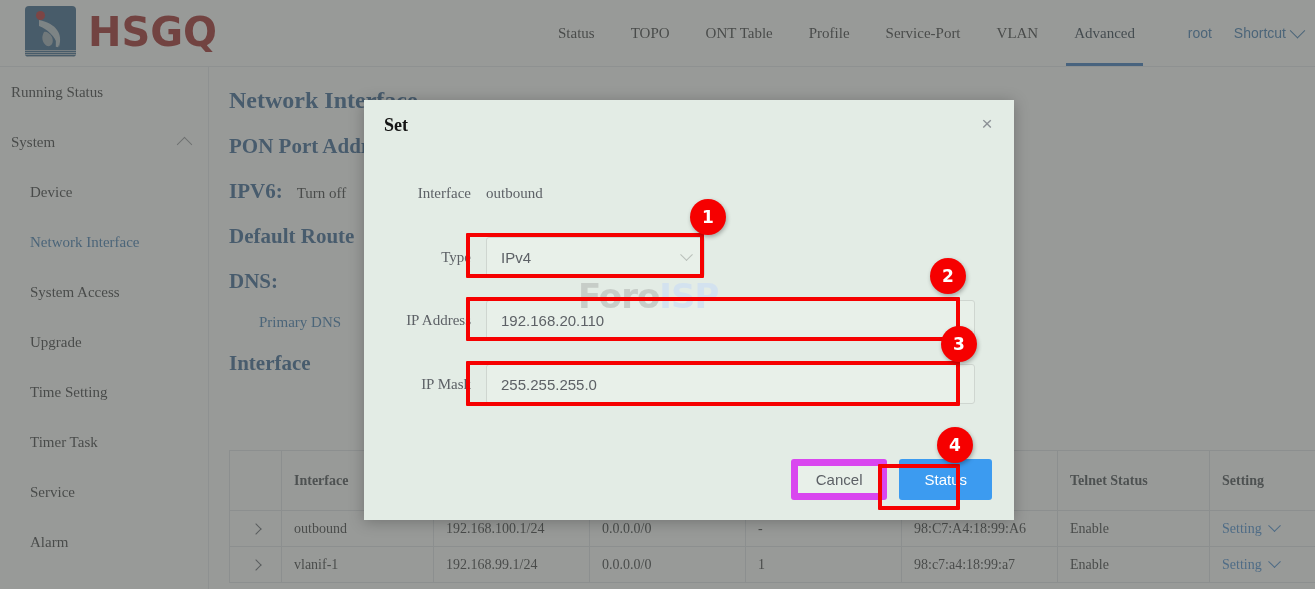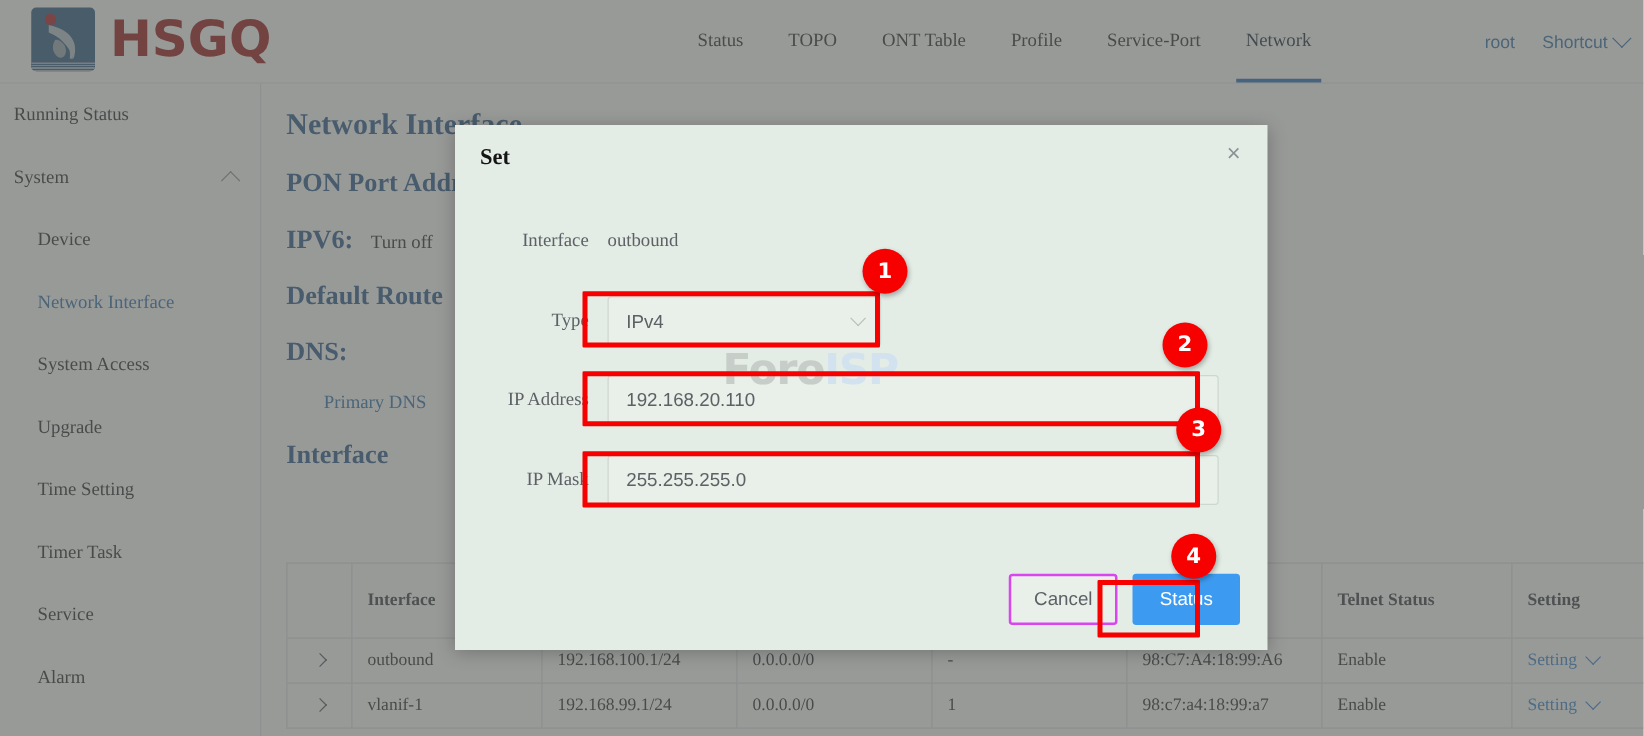--- a/index.html
+++ b/index.html
@@ -319,21 +319,21 @@
   .btn-row {
     position: absolute;
     right: 22px; bottom: 20px;
     display: flex;
     align-items: center;
     gap: 12px;
   }
   .btn {
     height: 41px;
     min-width: 86px;
-    border: 2px solid #d946ef;
+    border: 7px solid #d946ef;
     border-radius: 3px;
     background: #e8f0e9;
     font-family: "Liberation Sans", sans-serif;
     font-size: 15px;
     color: #5d6166;
     display: flex;
     align-items: center;
     justify-content: center;
     cursor: pointer;
     padding: 11px 18px;
@@ -398,21 +398,22 @@
         </div>
         <div class="logo-text">HSGQ</div>
       </div>
 
       <nav class="topnav">
         <div class="nav-item">Status</div>
         <div class="nav-item">TOPO</div>
         <div class="nav-item">ONT Table</div>
         <div class="nav-item">Profile</div>
         <div class="nav-item">Service-Port</div>
-        <div class="nav-item active">Network</div>
+        <div class="nav-item">VLAN</div>
+        <div class="nav-item active">Advanced</div>
       </nav>
 
       <div class="header-right">
         <div class="hr-item">
           <span>root</span>
         </div>
         <div class="hr-item">
           <span>Shortcut</span>
           <span class="chev"></span>
         </div>

